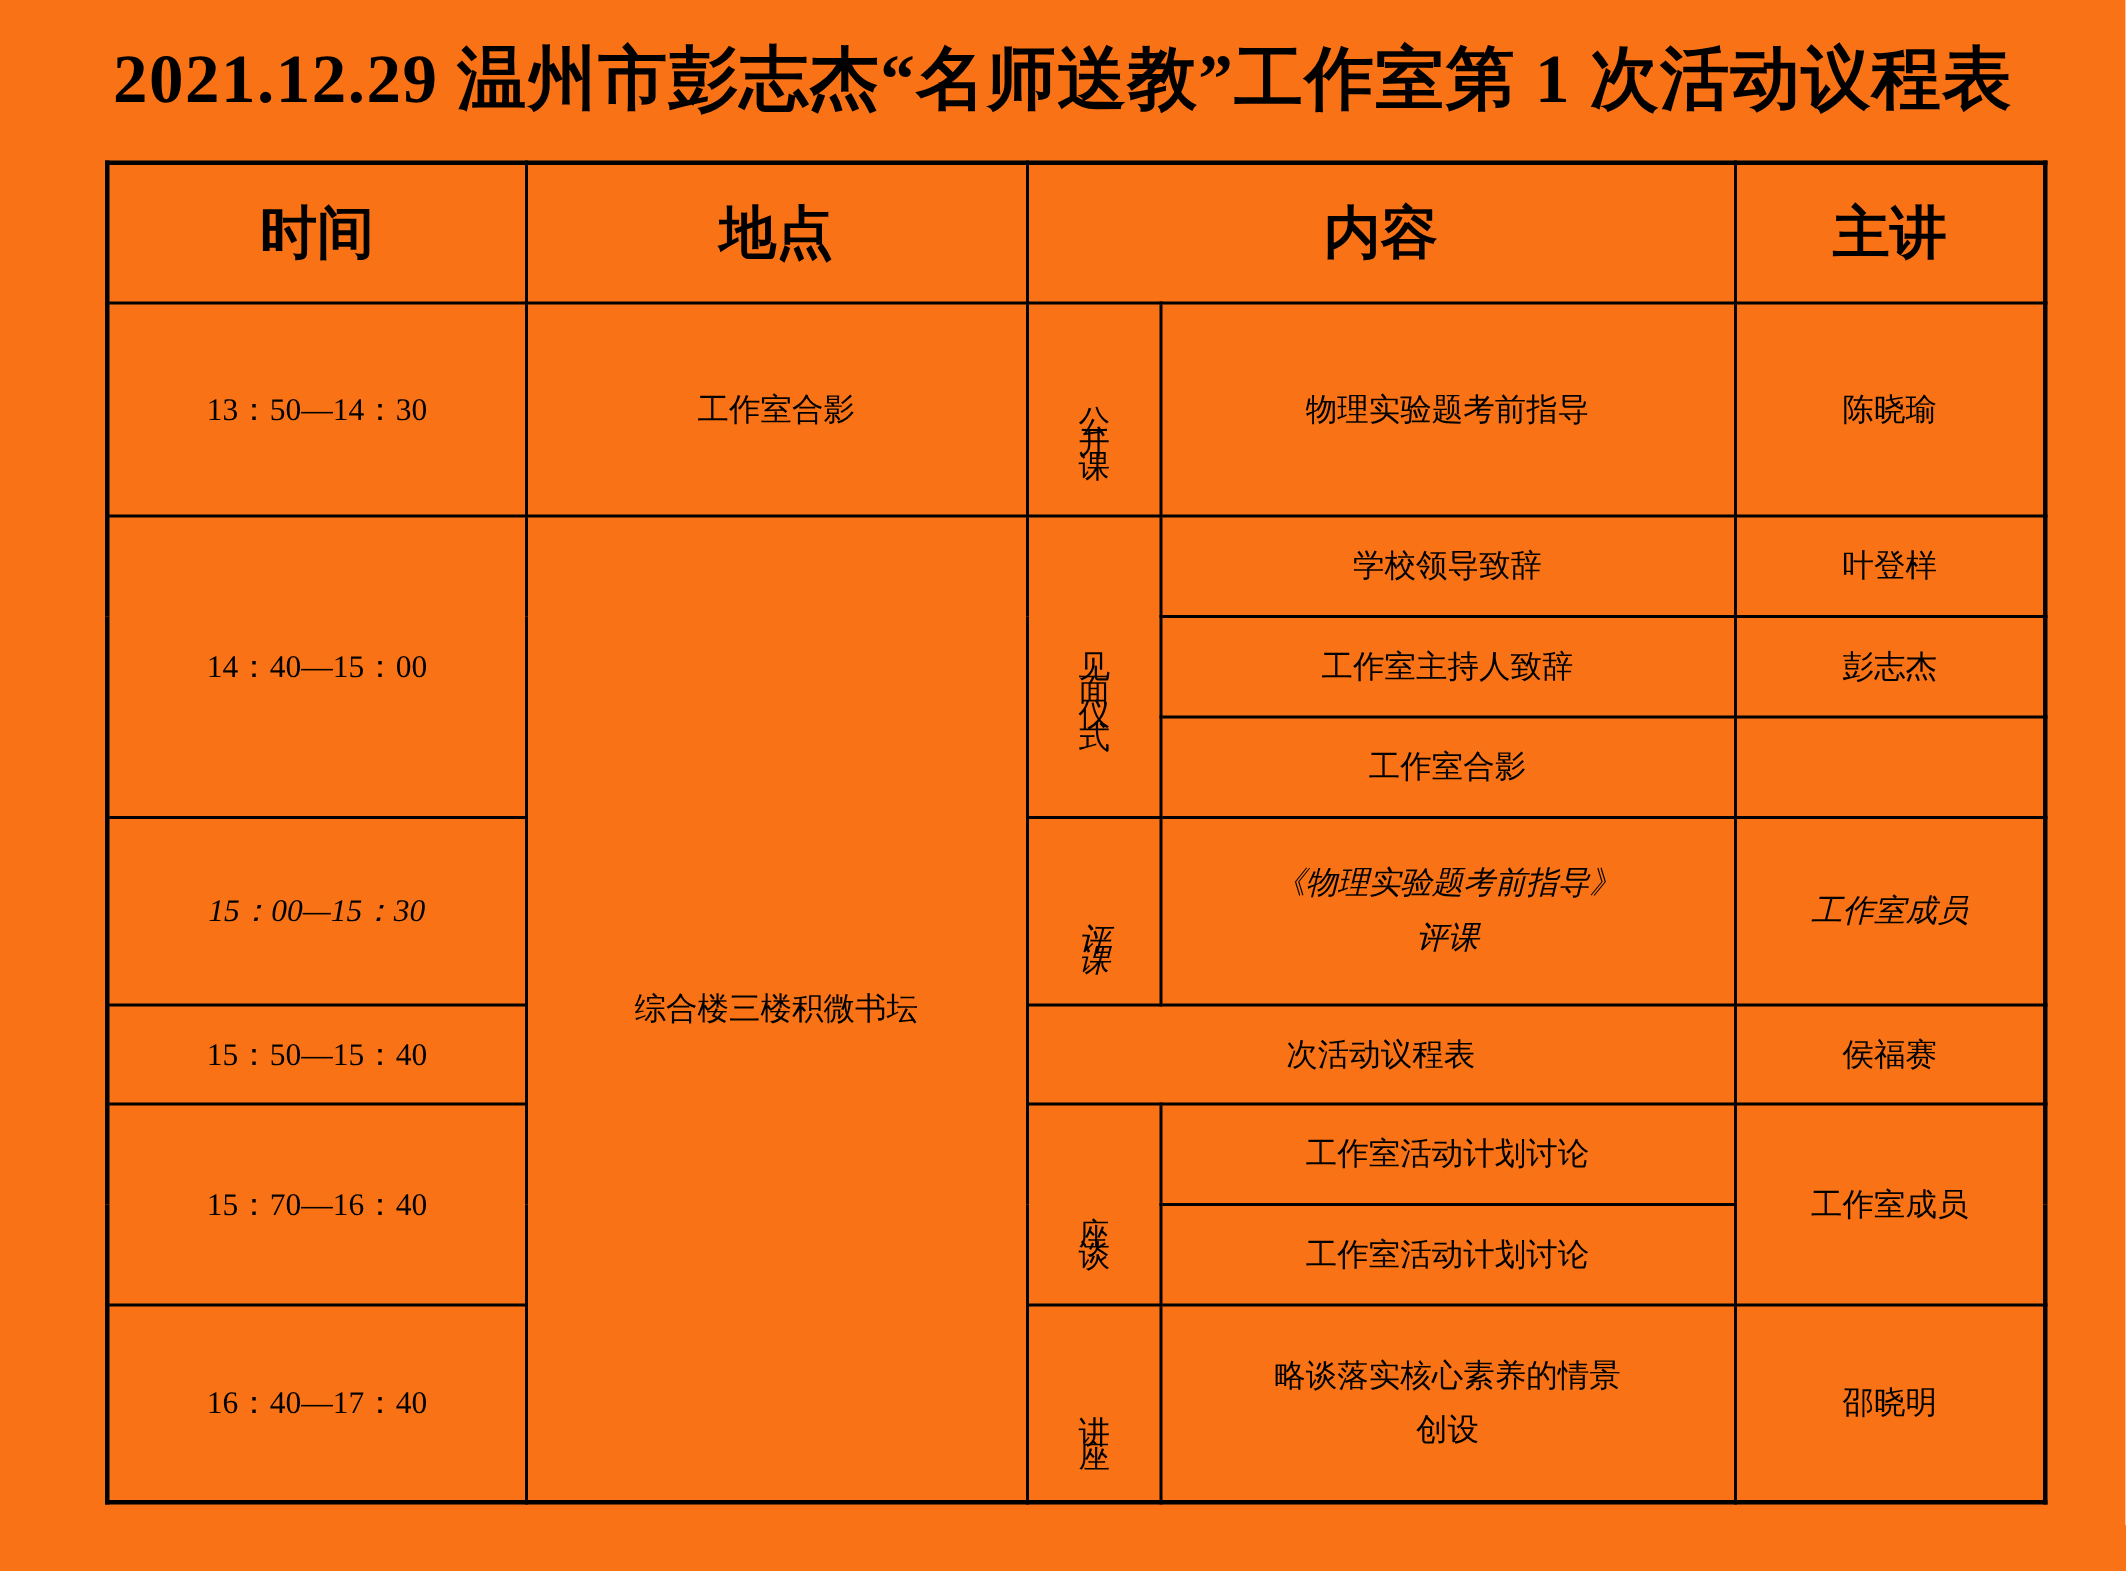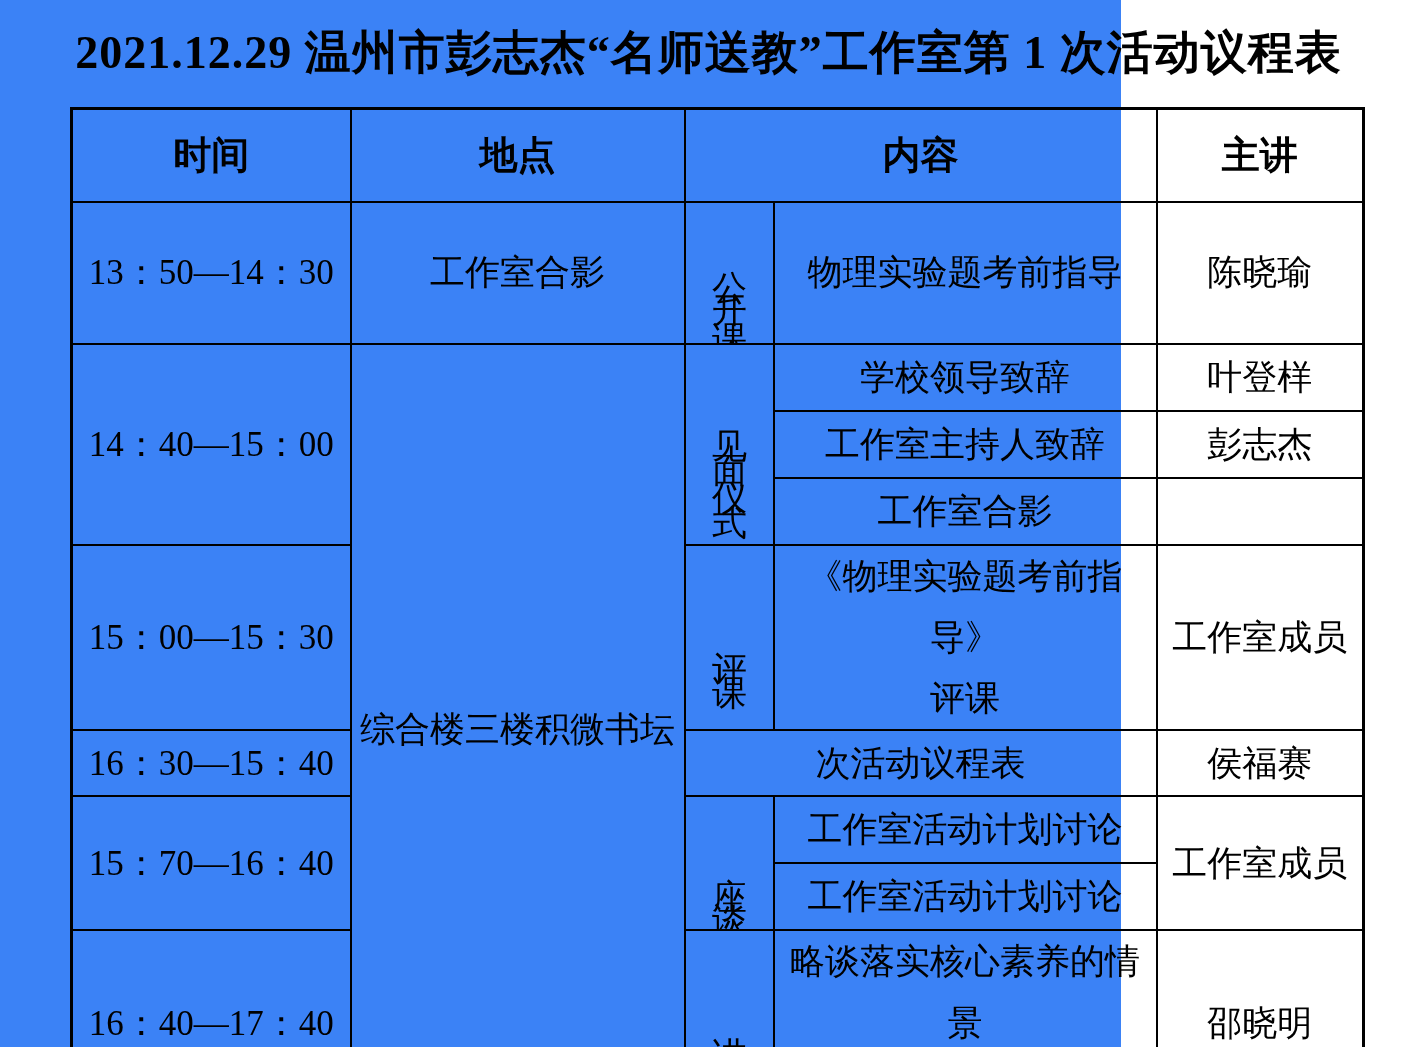--- a/index.html
+++ b/index.html
@@ -7,23 +7,23 @@
     padding: 0;
     background: #ffffff;
     width: 1417px;
     height: 1047px;
     overflow: hidden;
     font-family: "Liberation Serif", "DejaVu Serif", serif;
     color: #000;
   }
   .page {
     position: relative;
-    width: 1121px;
+    width: 1417px;
     height: 1047px;
-    background: #3b82f6;
+    background: #f97316;
   }
   .title {
     margin: 0;
     padding-top: 18px;
     width: 1417px;
     text-align: center;
     font-size: 46px;
     font-weight: bold;
     letter-spacing: 1px;
     line-height: 1.5;
@@ -35,42 +35,42 @@
     top: 107px;
     border-collapse: collapse;
     table-layout: fixed;
     width: 1292px;
     border: 3px solid #000;
   }
   table.agenda td {
     border: 2px solid #000;
     text-align: center;
     vertical-align: middle;
-    font-size: 35px;
+    font-size: 21px;
     padding: 0 8px;
     overflow: hidden;
   }
   tr.hdr td {
     font-size: 38px;
     font-weight: bold;
   }
   td.bb3 { border-bottom-width: 3px; }
   td.preline { white-space: pre-line; line-height: 1.75; margin-top: 40px; }
   .vtext {
     display: inline-block;
     writing-mode: vertical-lr;
     text-orientation: upright;
     letter-spacing: 0.72em;
     margin-bottom: -0.72em;
     line-height: 1;
   }
   .h93  { height: 93px;  }
   .h142 { height: 142px; }
   .h67  { height: 67px;  }
-  .h125 { height: 125px; }
+  .h125 { height: 125px; font-style: italic; }
   .h66  { height: 66px;  }
   .h132 { height: 132px; }
 </style>
 </head>
 <body>
 
 <div class="page">
 
   <h1 class="title">2021.12.29 温州市彭志杰“名师送教”工作室第 1 次活动议程表</h1>
 
@@ -119,21 +119,21 @@
 
     <tr class="h125">
       <td class="bb3">15：00—15：30</td>
       <td class="bb3"><span class="vtext">评课</span></td>
       <td class="bb3 preline">《物理实验题考前指导》
 评课</td>
       <td class="bb3">工作室成员</td>
     </tr>
 
     <tr class="h66">
-      <td class="bb3">16：30—15：40</td>
+      <td class="bb3">15：50—15：40</td>
       <td class="bb3" colspan="2">次活动议程表</td>
       <td class="bb3">侯福赛</td>
     </tr>
 
     <tr class="h67">
       <td class="bb3" rowspan="2">15：70—16：40</td>
       <td class="bb3" rowspan="2"><span class="vtext">座谈</span></td>
       <td>工作室活动计划讨论</td>
       <td class="bb3" rowspan="2">工作室成员</td>
     </tr>

